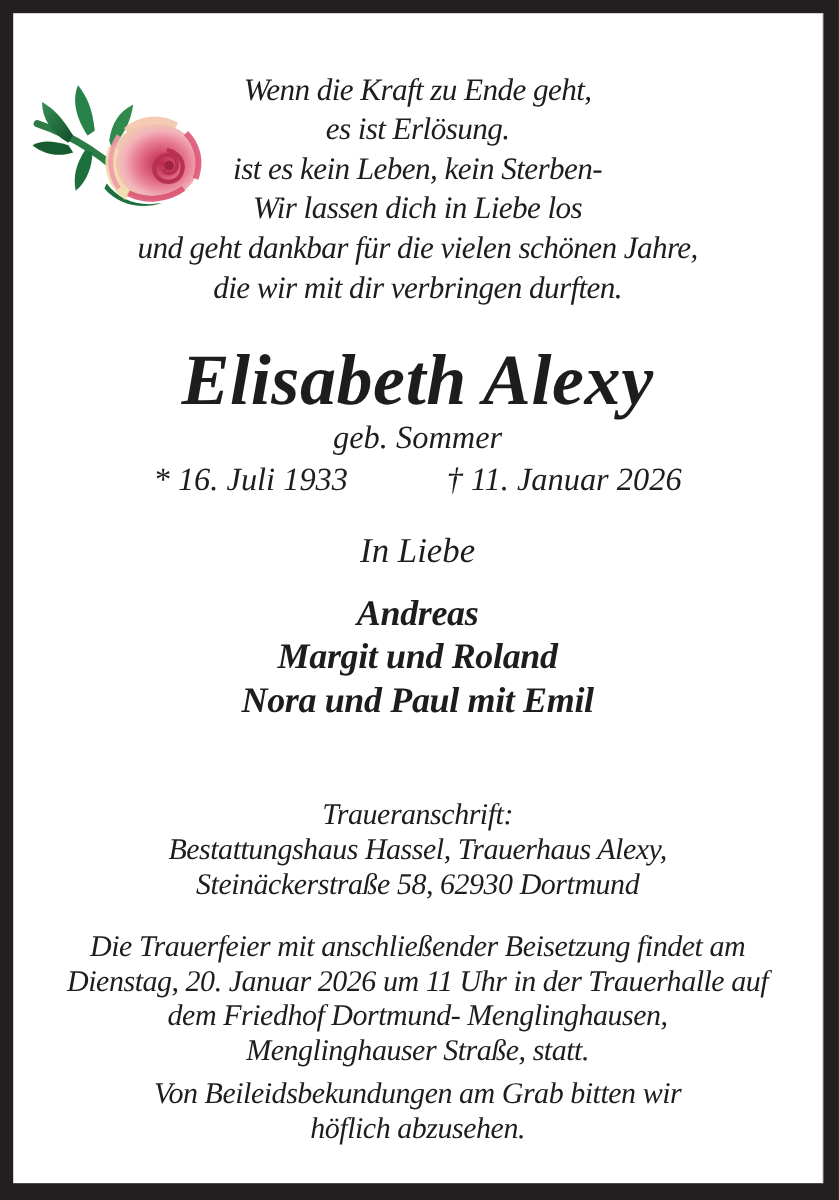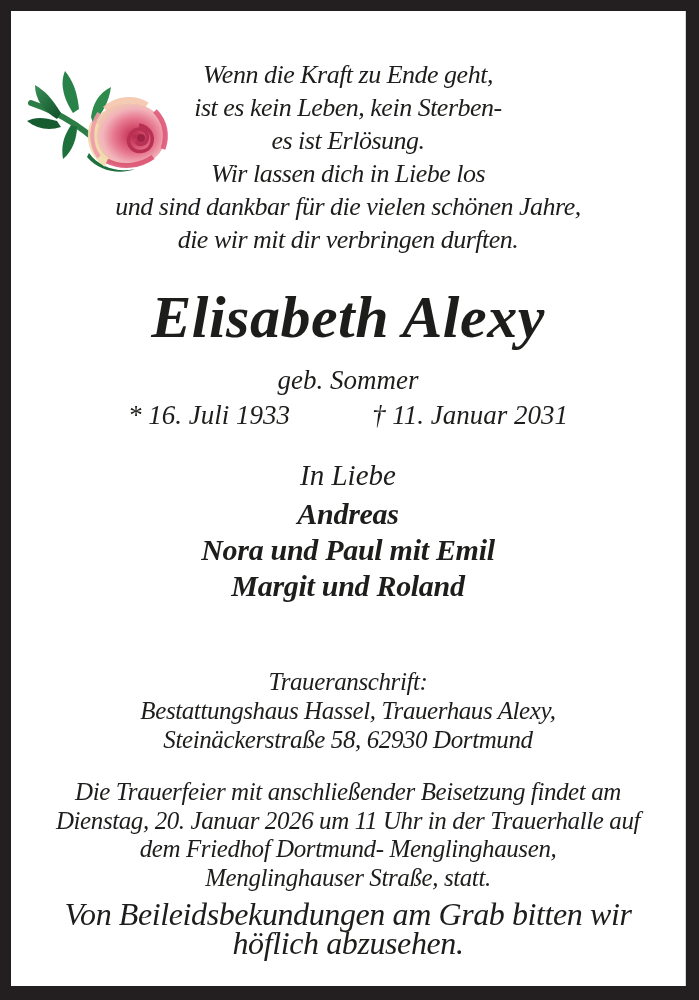--- a/index.html
+++ b/index.html
@@ -46,21 +46,20 @@
 
   .name {
     margin-top: 30px;
     font-size: 60px;
     line-height: 62px;
     font-weight: 700;
     letter-spacing: 0.5px;
   }
 
   .maiden {
-    margin-top: 16px;
     font-size: 27px;
     line-height: 32px;
   }
 
   .dates {
     margin-top: 2px;
     display: flex;
     justify-content: center;
     gap: 82px;
     font-size: 27px;
@@ -68,21 +67,21 @@
   }
 
   .in-liebe {
     margin-top: 26px;
     font-size: 29px;
     line-height: 35px;
     font-weight: 500;
   }
 
   .mourners {
-    margin-top: 3px;
+    margin-top: 17px;
     font-size: 30px;
     line-height: 36px;
     font-weight: 700;
     letter-spacing: -0.3px;
   }
 
   .address {
     margin-top: 63px;
     font-size: 25px;
     line-height: 29px;
@@ -91,21 +90,21 @@
 
   .funeral {
     margin-top: 24px;
     font-size: 25px;
     line-height: 28.5px;
     letter-spacing: -0.4px;
   }
 
   .condolence {
     margin-top: 8px;
-    font-size: 32px;
+    font-size: 25px;
     line-height: 28.5px;
     letter-spacing: -0.4px;
   }
 </style>
 </head>
 <body>
 
 <div class="frame">
   <div class="card">
 
@@ -135,42 +134,42 @@
       <path d="M72,44 C64,56 62,74 72,88" fill="none" stroke="#ef9aa8" stroke-width="4" opacity="0.9"></path>
       <path d="M78,40 C90,30 106,28 120,36" fill="none" stroke="#f3c2a6" stroke-width="6" opacity="0.85"></path>
       <path d="M128,42 C138,52 141,66 136,80" fill="none" stroke="#de5878" stroke-width="5" opacity="0.9"></path>
       <path d="M80,92 C94,99 112,98 126,88" fill="none" stroke="#d94f6e" stroke-width="5" opacity="0.85"></path>
       <path d="M112,56 C122,58 128,66 124,76 C120,84 108,85 103,77 C99,70 104,61 112,60 C118,60 122,65 120,71 C118,76 111,77 109,72" fill="none" stroke="#b83053" stroke-width="3.5"></path>
       <circle cx="114" cy="69" r="4" fill="#9e2244"></circle>
     </svg>
 
     <div class="poem">
       <div class="line">Wenn die Kraft zu Ende geht,</div>
+      <div class="line">es ist Erlösung.</div>
       <div class="line">ist es kein Leben, kein Sterben-</div>
-      <div class="line">es ist Erlösung.</div>
       <div class="line">Wir lassen dich in Liebe los</div>
-      <div class="line">und sind dankbar für die vielen schönen Jahre,</div>
+      <div class="line">und geht dankbar für die vielen schönen Jahre,</div>
       <div class="line">die wir mit dir verbringen durften.</div>
     </div>
 
     <div class="name line">Elisabeth Alexy</div>
 
     <div class="maiden line">geb. Sommer</div>
 
     <div class="dates">
       <span class="line">* 16. Juli 1933</span>
-      <span class="line">† 11. Januar 2031</span>
+      <span class="line">† 11. Januar 2026</span>
     </div>
 
     <div class="in-liebe line">In Liebe</div>
 
     <div class="mourners">
       <div class="line">Andreas</div>
+      <div class="line">Margit und Roland</div>
       <div class="line">Nora und Paul mit Emil</div>
-      <div class="line">Margit und Roland</div>
     </div>
 
     <div class="address">
       <div class="line">Traueranschrift:</div>
       <div class="line">Bestattungshaus Hassel, Trauerhaus Alexy,</div>
       <div class="line">Steinäckerstraße 58, 62930 Dortmund</div>
     </div>
 
     <div class="funeral">
       <div class="line">Die Trauerfeier mit anschließender Beisetzung findet am</div>

